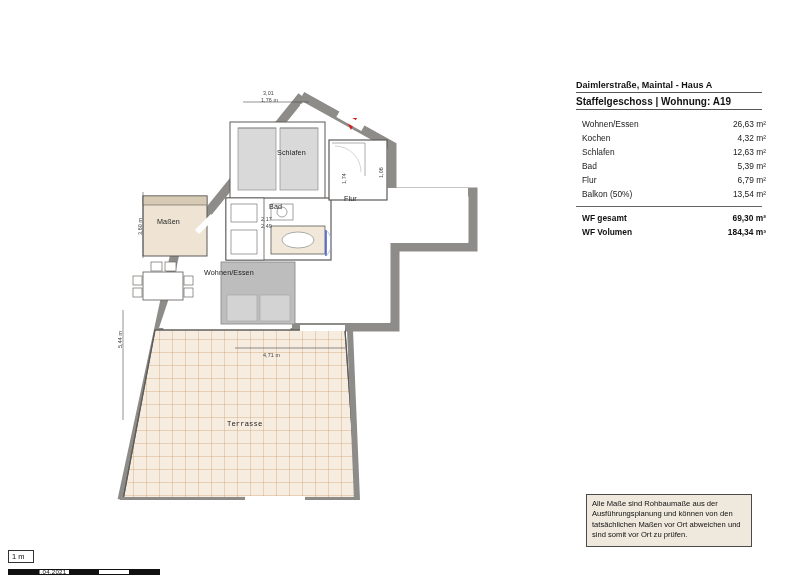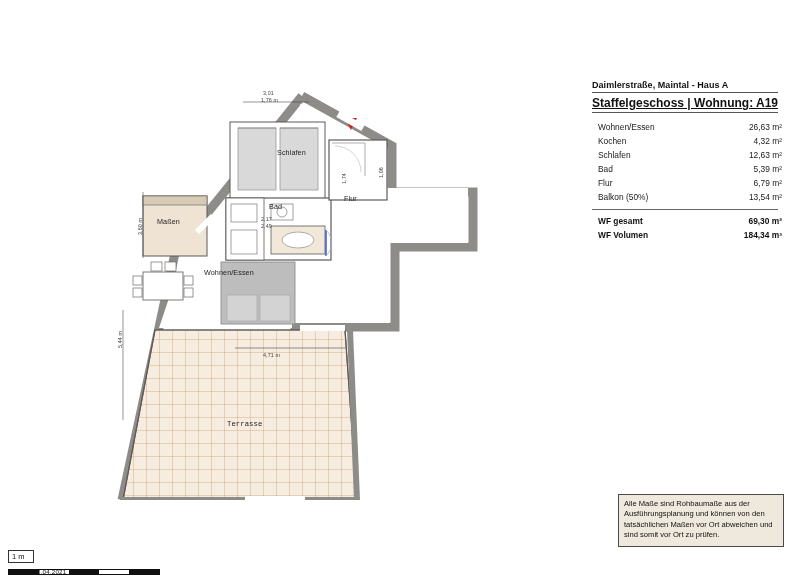--- a/index.html
+++ b/index.html
@@ -38,42 +38,41 @@
     color: #222;
     white-space: nowrap;
     letter-spacing: 0.1px;
   }
   .plan-label.sm { font-size: 5.4px; color: #444; }
   .dim-v { transform: rotate(-90deg); transform-origin: left top; }
 
   
   #info {
     position: absolute;
-    left: 592px;
+    left: 576px;
     top: 80px;
     width: 190px;
   }
   #info .title {
     font-size: 9px;
     font-weight: bold;
     color: #111;
     letter-spacing: 0.05px;
     white-space: nowrap;
   }
   #info .rule {
     border-bottom: 1px solid #555;
     margin: 2px 0 3px 0;
     width: 186px;
   }
   #info .subtitle {
-    font-size: 12px;
+    font-size: 10px;
     font-weight: bold;
     color: #111;
     white-space: nowrap;
-    text-decoration: underline;
   }
   #info .rule2 {
     border-bottom: 1px solid #555;
     margin: 2px 0 7px 0;
     width: 186px;
   }
   .area-row {
     display: flex;
     justify-content: space-between;
     font-size: 8.4px;
@@ -102,21 +101,21 @@
     padding-left: 6px;
     font-size: 8px;
     line-height: 11px;
     color: #9a9a9a;
     letter-spacing: 0.9px;
   }
 
   
   #disclaimer {
     position: absolute;
-    left: 618px;
+    left: 586px;
     top: 494px;
     width: 166px;
     border: 1px solid #4a4a4a;
     background: #efe8dc;
     padding: 4px 5px 5px 5px;
     box-sizing: border-box;
   }
   #disclaimer p {
     margin: 0;
     font-size: 7.6px;

